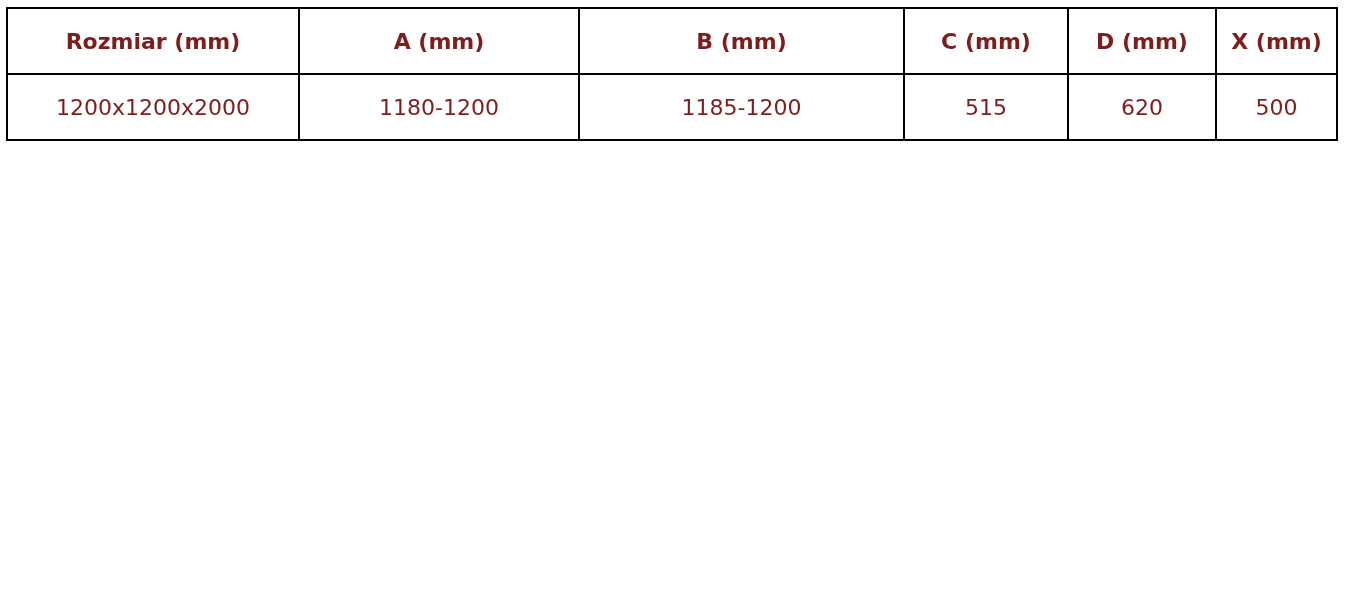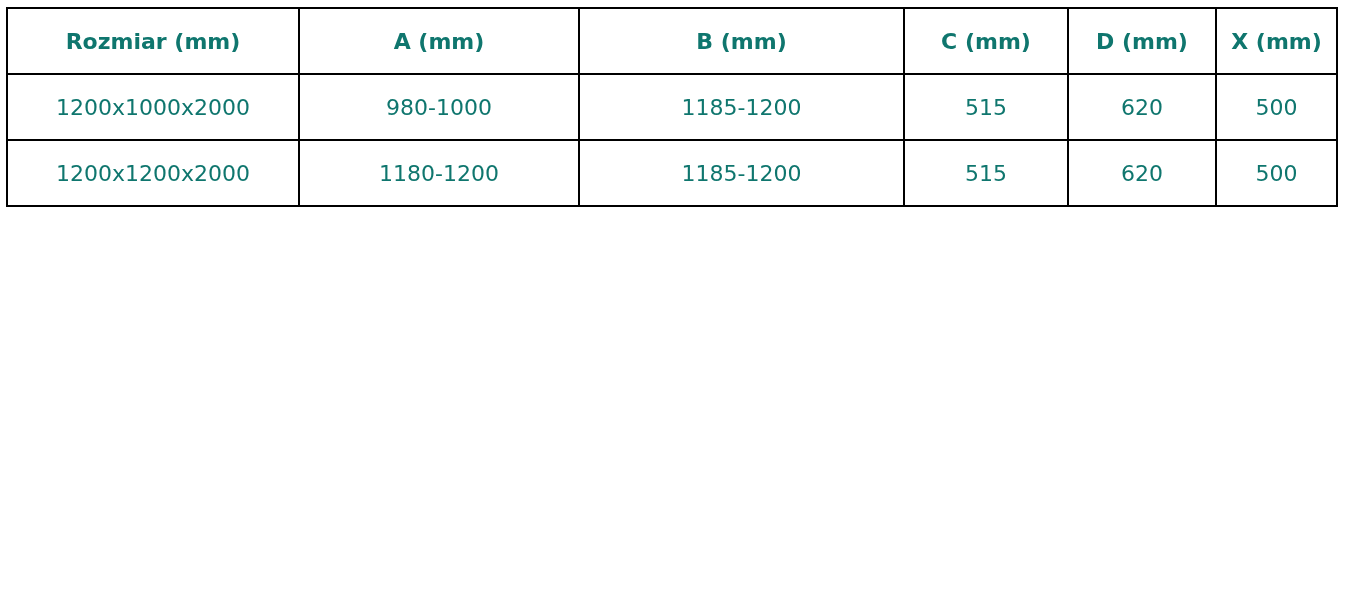--- a/index.html
+++ b/index.html
@@ -28,21 +28,21 @@
   }
   table.spec-table th,
   table.spec-table td {
     border: 2px solid #000000;
     text-align: center;
     vertical-align: middle;
     font-size: 22px;
     padding: 0;
     height: 64px;
     background: #ffffff;
-    color: #0f766e;
+    color: #7f1d1d;
   }
   table.spec-table th {
     font-weight: bold;
     height: 64px;
   }
   
   col.c0 { width: 292px; }
   col.c1 { width: 280px; }
   col.c2 { width: 325px; }
   col.c3 { width: 164px; }
@@ -67,28 +67,20 @@
         <th>Rozmiar (mm)</th>
         <th>A (mm)</th>
         <th>B (mm)</th>
         <th>C (mm)</th>
         <th>D (mm)</th>
         <th>X (mm)</th>
       </tr>
     </thead>
     <tbody>
       <tr>
-        <td>1200x1000x2000</td>
-        <td>980-1000</td>
-        <td>1185-1200</td>
-        <td>515</td>
-        <td>620</td>
-        <td>500</td>
-      </tr>
-      <tr>
         <td>1200x1200x2000</td>
         <td>1180-1200</td>
         <td>1185-1200</td>
         <td>515</td>
         <td>620</td>
         <td>500</td>
       </tr>
     </tbody>
   </table>
 </div>

